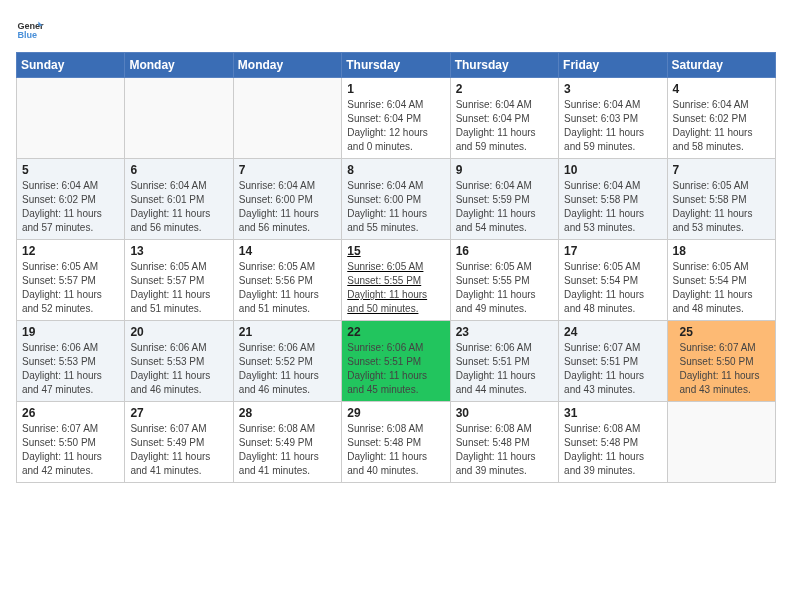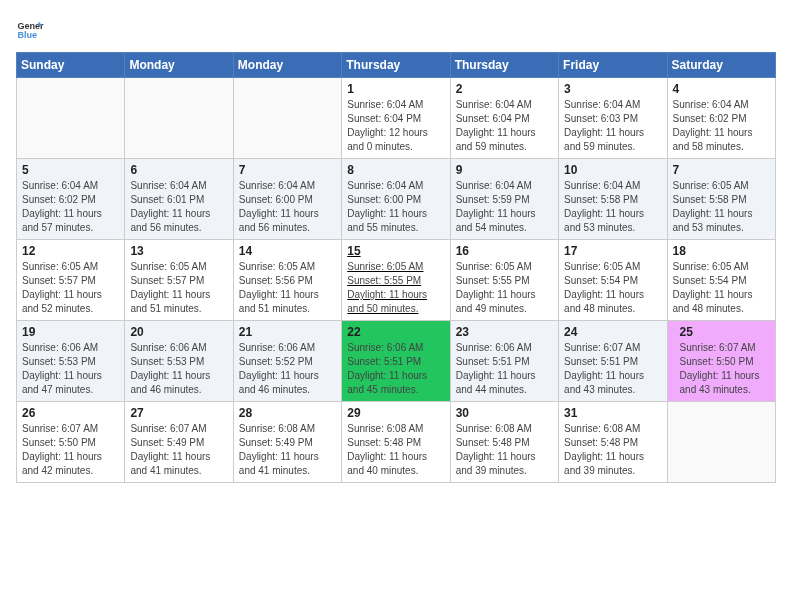--- a/index.html
+++ b/index.html
@@ -209,21 +209,21 @@
           <div class="day-info">Sunrise: 6:06 AM<br>Sunset: 5:51 PM<br>Daylight: 11 hours<br>and 45 minutes.</div>
         </td>
         <td style="background: rgb(240, 244, 248);">
           <div class="day-number">23</div>
           <div class="day-info">Sunrise: 6:06 AM<br>Sunset: 5:51 PM<br>Daylight: 11 hours<br>and 44 minutes.</div>
         </td>
         <td style="background: rgb(240, 244, 248);">
           <div class="day-number">24</div>
           <div class="day-info">Sunrise: 6:07 AM<br>Sunset: 5:51 PM<br>Daylight: 11 hours<br>and 43 minutes.</div>
         </td>
-        <td style="background: #f0abfc; padding-left: 12px;">
+        <td style="background: #fdba74; padding-left: 12px;">
           <div class="day-number">25</div>
           <div class="day-info">Sunrise: 6:07 AM<br>Sunset: 5:50 PM<br>Daylight: 11 hours<br>and 43 minutes.</div>
         </td>
       </tr>
       <tr>
         <td style="background: rgb(255, 255, 255);">
           <div class="day-number">26</div>
           <div class="day-info">Sunrise: 6:07 AM<br>Sunset: 5:50 PM<br>Daylight: 11 hours<br>and 42 minutes.</div>
         </td>
         <td style="background: rgb(255, 255, 255);">

